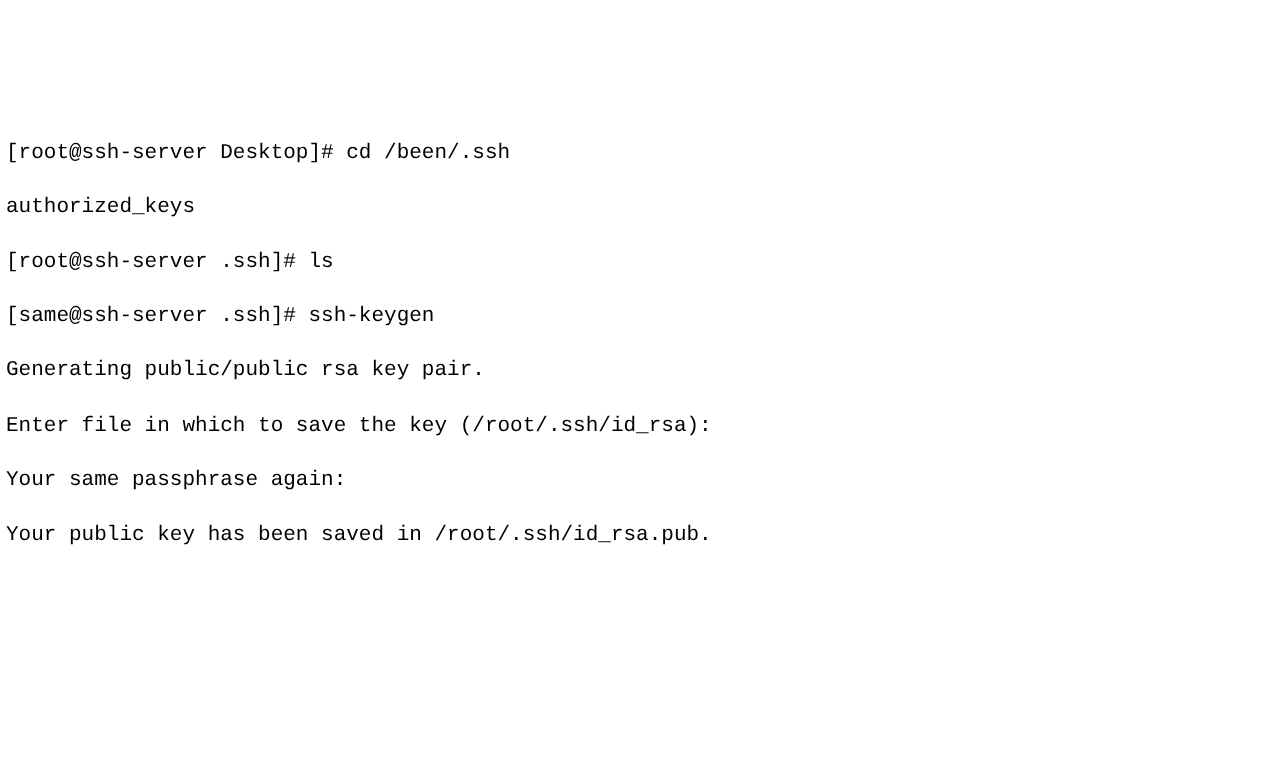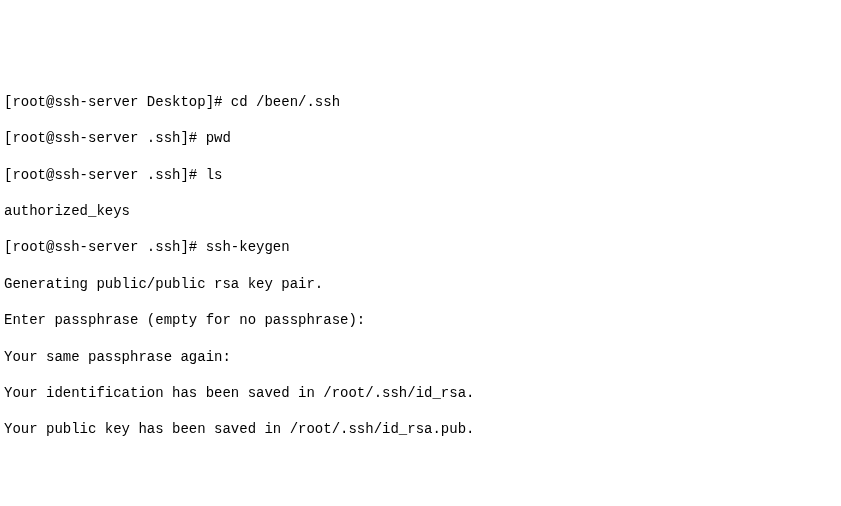--- a/index.html
+++ b/index.html
@@ -23,28 +23,26 @@
       display: block;
     }
   </style>
 </head>
 <body>
 
 
 
 <div class="terminal">
 <span class="line">[root@ssh-server Desktop]# cd /been/.ssh</span>
-<span class="line">[root@ssh-server .ssh]# pwd</span>
+<span class="line">authorized_keys</span>
 <span class="line">[root@ssh-server .ssh]# ls</span>
-<span class="line">authorized_keys</span>
-<span class="line">[root@ssh-server .ssh]# ssh-keygen</span>
+<span class="line">[same@ssh-server .ssh]# ssh-keygen</span>
 <span class="line">Generating public/public rsa key pair.</span>
-<span class="line">Enter passphrase (empty for no passphrase):</span>
+<span class="line">Enter file in which to save the key (/root/.ssh/id_rsa):</span>
 <span class="line">Your same passphrase again:</span>
-<span class="line">Your identification has been saved in /root/.ssh/id_rsa.</span>
 <span class="line">Your public key has been saved in /root/.ssh/id_rsa.pub.</span>
 
 
 
 
 
 
 
 
 

